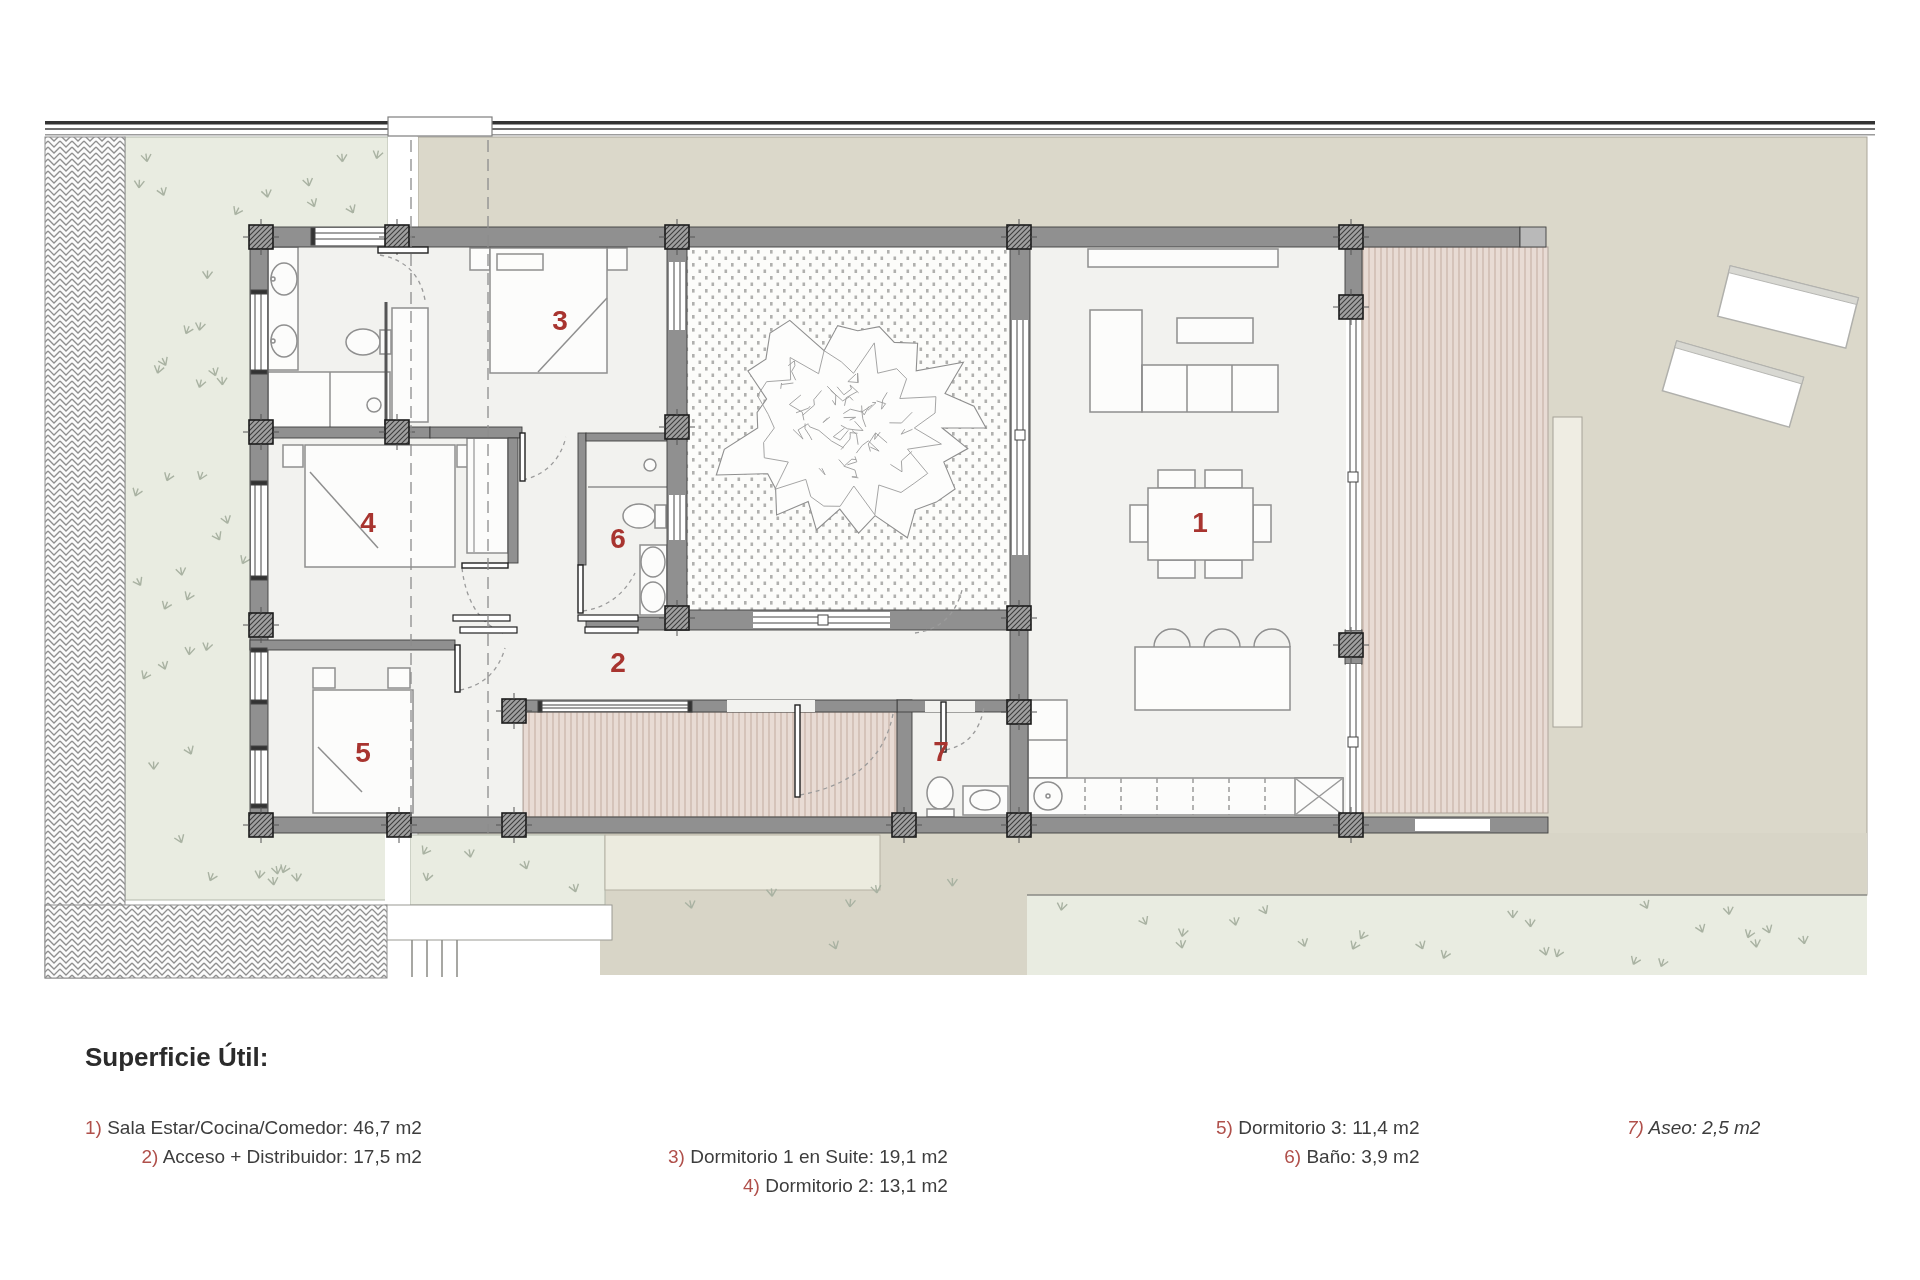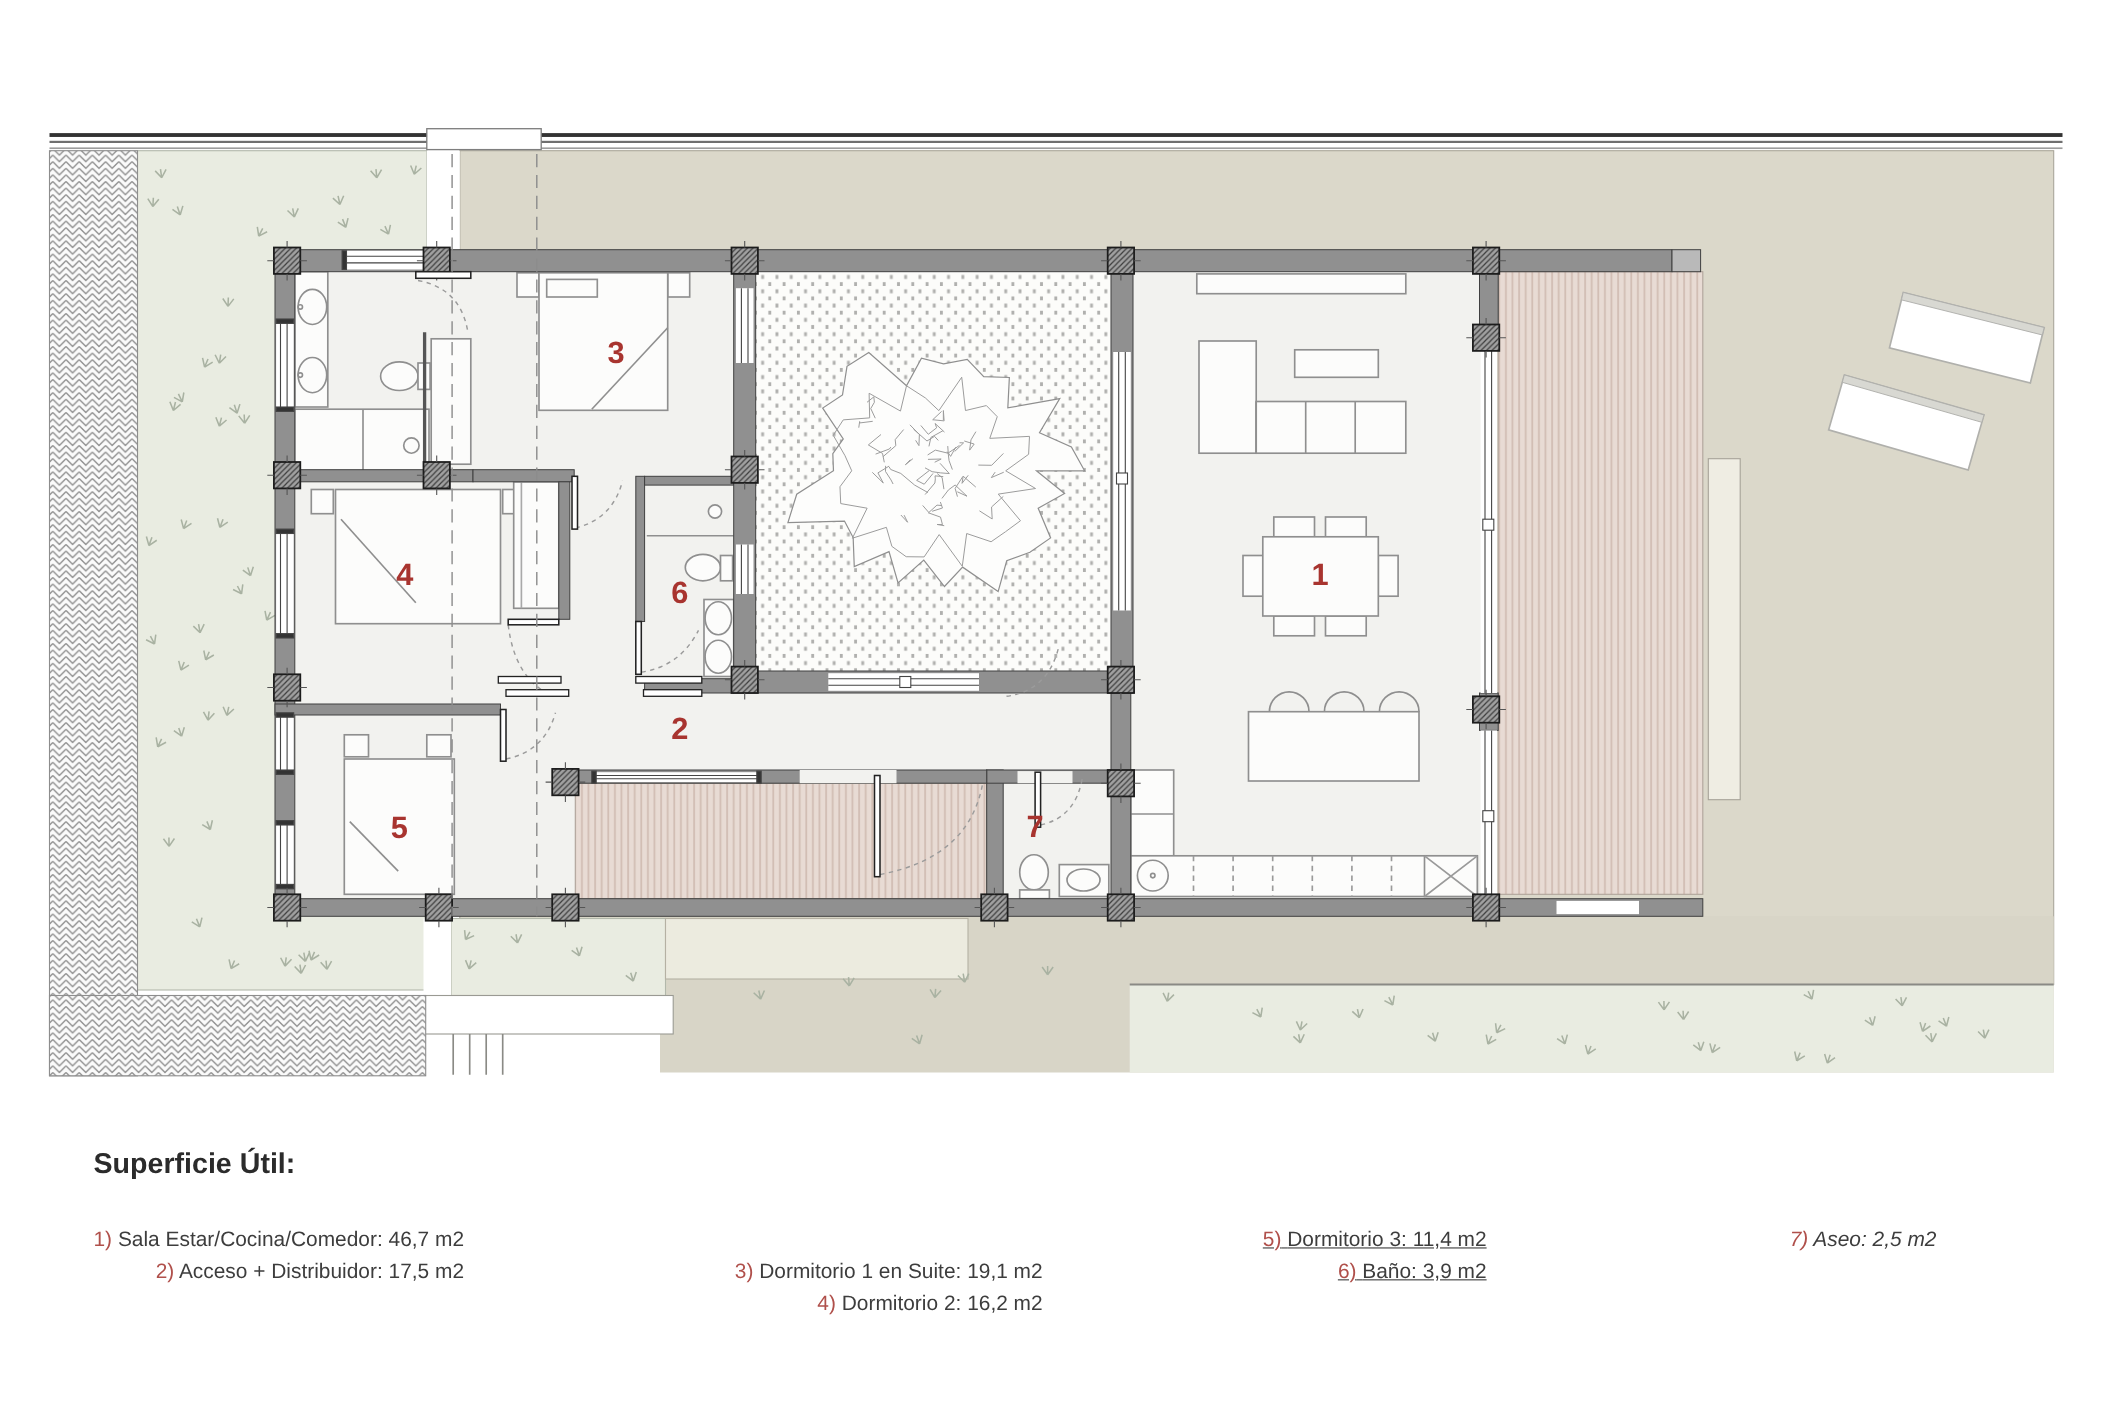--- a/index.html
+++ b/index.html
@@ -5,21 +5,21 @@
   html,body{margin:0;padding:0;background:#fff;}
   body{width:1920px;height:1280px;position:relative;font-family:"Liberation Sans",sans-serif;overflow:hidden;}
   #plan-wrap{position:absolute;left:0;top:0;width:1920px;height:1280px;}
   svg{position:absolute;left:0;top:0;}
   .legend{position:absolute;left:85px;top:1042px;width:1790px;color:#3d3d3d;}
   .legend-title{font-size:26px;font-weight:bold;color:#2b2b2b;}
   .legend-cols{position:relative;margin-top:40px;font-size:19px;}
   .lcol{position:absolute;top:0;text-align:right;}
   .lcol.c1{left:0;}
   .lcol.c2{left:583px;margin-top:29px;}
-  .lcol.c3{left:1063px;text-decoration:underline;}
+  .lcol.c3{left:1131px;}
   .lcol.c4{left:1542px;font-style:italic;}
   .li{line-height:29px;white-space:nowrap;}
   .ln{color:#b0504b;}
   text.roomnum{font-family:"Liberation Sans",sans-serif;font-weight:bold;font-size:28px;fill:#a8342f;text-anchor:middle;}
 </style>
 </head>
 <body>
 
 <div id="plan-wrap">
 <svg width="1920" height="1280" viewBox="0 0 1920 1280">
@@ -503,21 +503,21 @@
 
 <div class="legend">
   <div class="legend-title">Superficie Útil:</div>
   <div class="legend-cols">
     <div class="lcol c1">
       <div class="li"><span class="ln">1)</span> <span>Sala Estar/Cocina/Comedor: 46,7 m2</span></div>
       <div class="li"><span class="ln">2)</span> <span>Acceso + Distribuidor: 17,5 m2</span></div>
     </div>
     <div class="lcol c2">
       <div class="li"><span class="ln">3)</span> <span>Dormitorio 1 en Suite: 19,1 m2</span></div>
-      <div class="li"><span class="ln">4)</span> <span>Dormitorio 2: 16,2 m2</span></div>
+      <div class="li"><span class="ln">4)</span> <span>Dormitorio 2: 13,1 m2</span></div>
     </div>
     <div class="lcol c3">
       <div class="li"><span class="ln">5)</span> <span>Dormitorio 3: 11,4 m2</span></div>
       <div class="li"><span class="ln">6)</span> <span>Baño: 3,9 m2</span></div>
     </div>
     <div class="lcol c4">
       <div class="li"><span class="ln">7)</span> <span>Aseo: 2,5 m2</span></div>
     </div>
   </div>
 </div>

